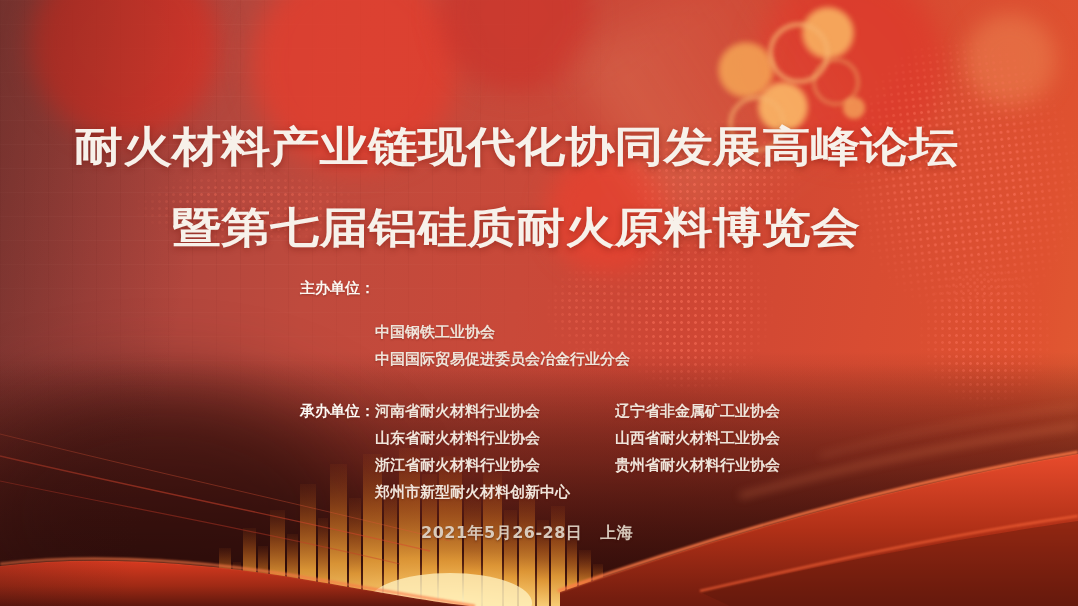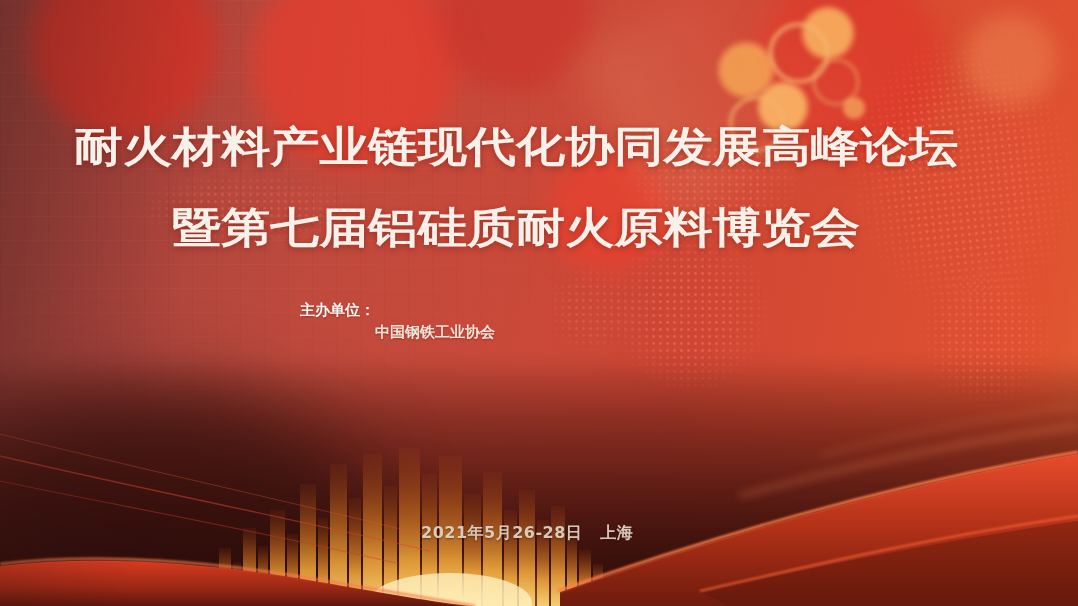--- a/index.html
+++ b/index.html
@@ -32,21 +32,21 @@
     position:absolute; left:0; width:1032px; text-align:center;
     font-family:"DejaVu Serif", serif; font-weight:700;
     color:#f7f1ea; line-height:46px; font-size:42px; letter-spacing:0;
     transform:scaleX(1.17); transform-origin:50% 50%;
     text-shadow:0 2px 6px rgba(110,20,12,0.45);
     white-space:nowrap;
   }
   .org { position:absolute; left:300px; top:275px; width:520px;
          font-size:15px; line-height:27px; color:#efe4da;
          text-shadow:0 1px 2px rgba(100,20,12,0.4); }
-  .sec-row { display:flex; align-items:center; }
+  .sec-row { display:flex; align-items:flex-start; }
   .sec-label { flex:0 0 75px; font-weight:700; color:#fcf8f3; white-space:nowrap; }
   .sec-lines { font-weight:700;margin-top:44px; }
   .cols { display:flex; font-weight:700; }
   .col1 { width:240px; }
   .m-support { margin-top:23px; }
   .m-under { margin-top:25px; }
   .footer-date {
     position:absolute; left:421px; top:523px; font-size:16px; font-weight:700;
     color:rgba(226,215,201,0.92); letter-spacing:0.5px; white-space:nowrap;
     text-shadow:0 1px 2px rgba(60,15,10,0.5);
@@ -171,24 +171,41 @@
 
   <div class="title" style="top:124px;">耐火材料产业链现代化协同发展高峰论坛</div>
   <div class="title" style="top:205px;">暨第七届铝硅质耐火原料博览会</div>
 
   <div class="org">
 
     <div class="sec-row">
       <span class="sec-label">主办单位：</span>
       <div class="sec-lines">
         <div>中国钢铁工业协会</div>
+        <div>中国国际贸易促进委员会冶金行业分会</div>
       </div>
     </div>
 
 
+    <div class="sec-row m-under">
+      <span class="sec-label">承办单位：</span>
+      <div class="cols">
+        <div class="col1">
+          <div>河南省耐火材料行业协会</div>
+          <div>山东省耐火材料行业协会</div>
+          <div>浙江省耐火材料行业协会</div>
+          <div>郑州市新型耐火材料创新中心</div>
+        </div>
+        <div class="col2">
+          <div>辽宁省非金属矿工业协会</div>
+          <div>山西省耐火材料工业协会</div>
+          <div>贵州省耐火材料行业协会</div>
+        </div>
+      </div>
+    </div>
 
   </div>
 
   <div class="footer-date">
     <span>2021年5月26-28日</span><span class="loc">上海</span>
   </div>
 
 </div>
 
 </body></html>

